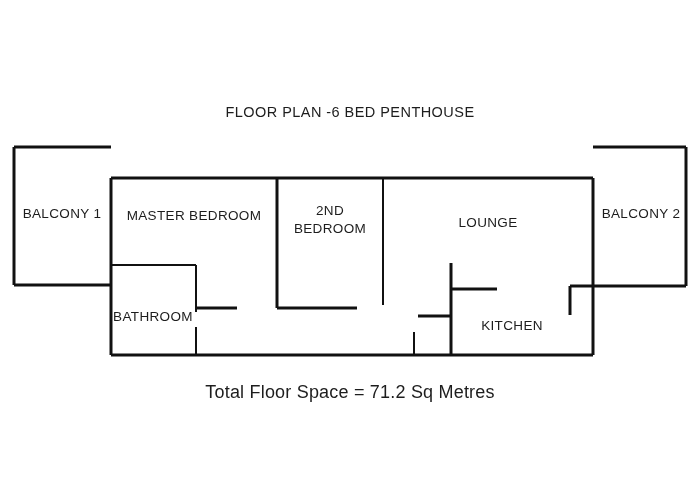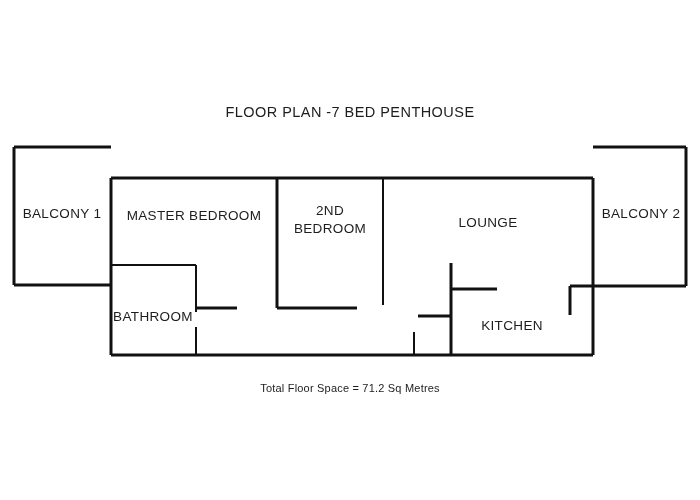--- a/index.html
+++ b/index.html
@@ -32,21 +32,21 @@
     font-weight: 400;
     color: #1d1d1d;
     white-space: nowrap;
   }
   .plan-caption {
     position: absolute;
     left: 0;
     top: 382px;
     width: 700px;
     text-align: center;
-    font-size: 11px;
+    font-size: 18px;
     letter-spacing: 0.2px;
     font-weight: 400;
     color: #1d1d1d;
     white-space: nowrap;
   }
   svg.floorplan {
     position: absolute;
     left: 0;
     top: 0;
     width: 700px;
@@ -65,21 +65,21 @@
     letter-spacing: 0.35px;
     text-anchor: middle;
     dominant-baseline: middle;
   }
 </style>
 </head>
 <body>
 
 <div id="plan-root">
 
-  <div class="plan-title">FLOOR PLAN -7 BED PENTHOUSE</div>
+  <div class="plan-title">FLOOR PLAN -6 BED PENTHOUSE</div>
 
   <svg class="floorplan" viewBox="0 0 700 500">
     <g id="walls-group">
         <line class="wall" x1="14" y1="147" x2="111" y2="147" stroke="#111111" stroke-width="3"></line>
         <line class="wall" x1="14" y1="147" x2="14" y2="285" stroke="#111111" stroke-width="3"></line>
         <line class="wall" x1="14" y1="285" x2="111" y2="285" stroke="#111111" stroke-width="3"></line>
         <line class="wall" x1="593" y1="147" x2="686" y2="147" stroke="#111111" stroke-width="3"></line>
         <line class="wall" x1="686" y1="147" x2="686" y2="286" stroke="#111111" stroke-width="3"></line>
         <line class="wall" x1="570" y1="286" x2="686" y2="286" stroke="#111111" stroke-width="3"></line>
         <line class="wall" x1="111" y1="178" x2="593" y2="178" stroke="#111111" stroke-width="3"></line>

